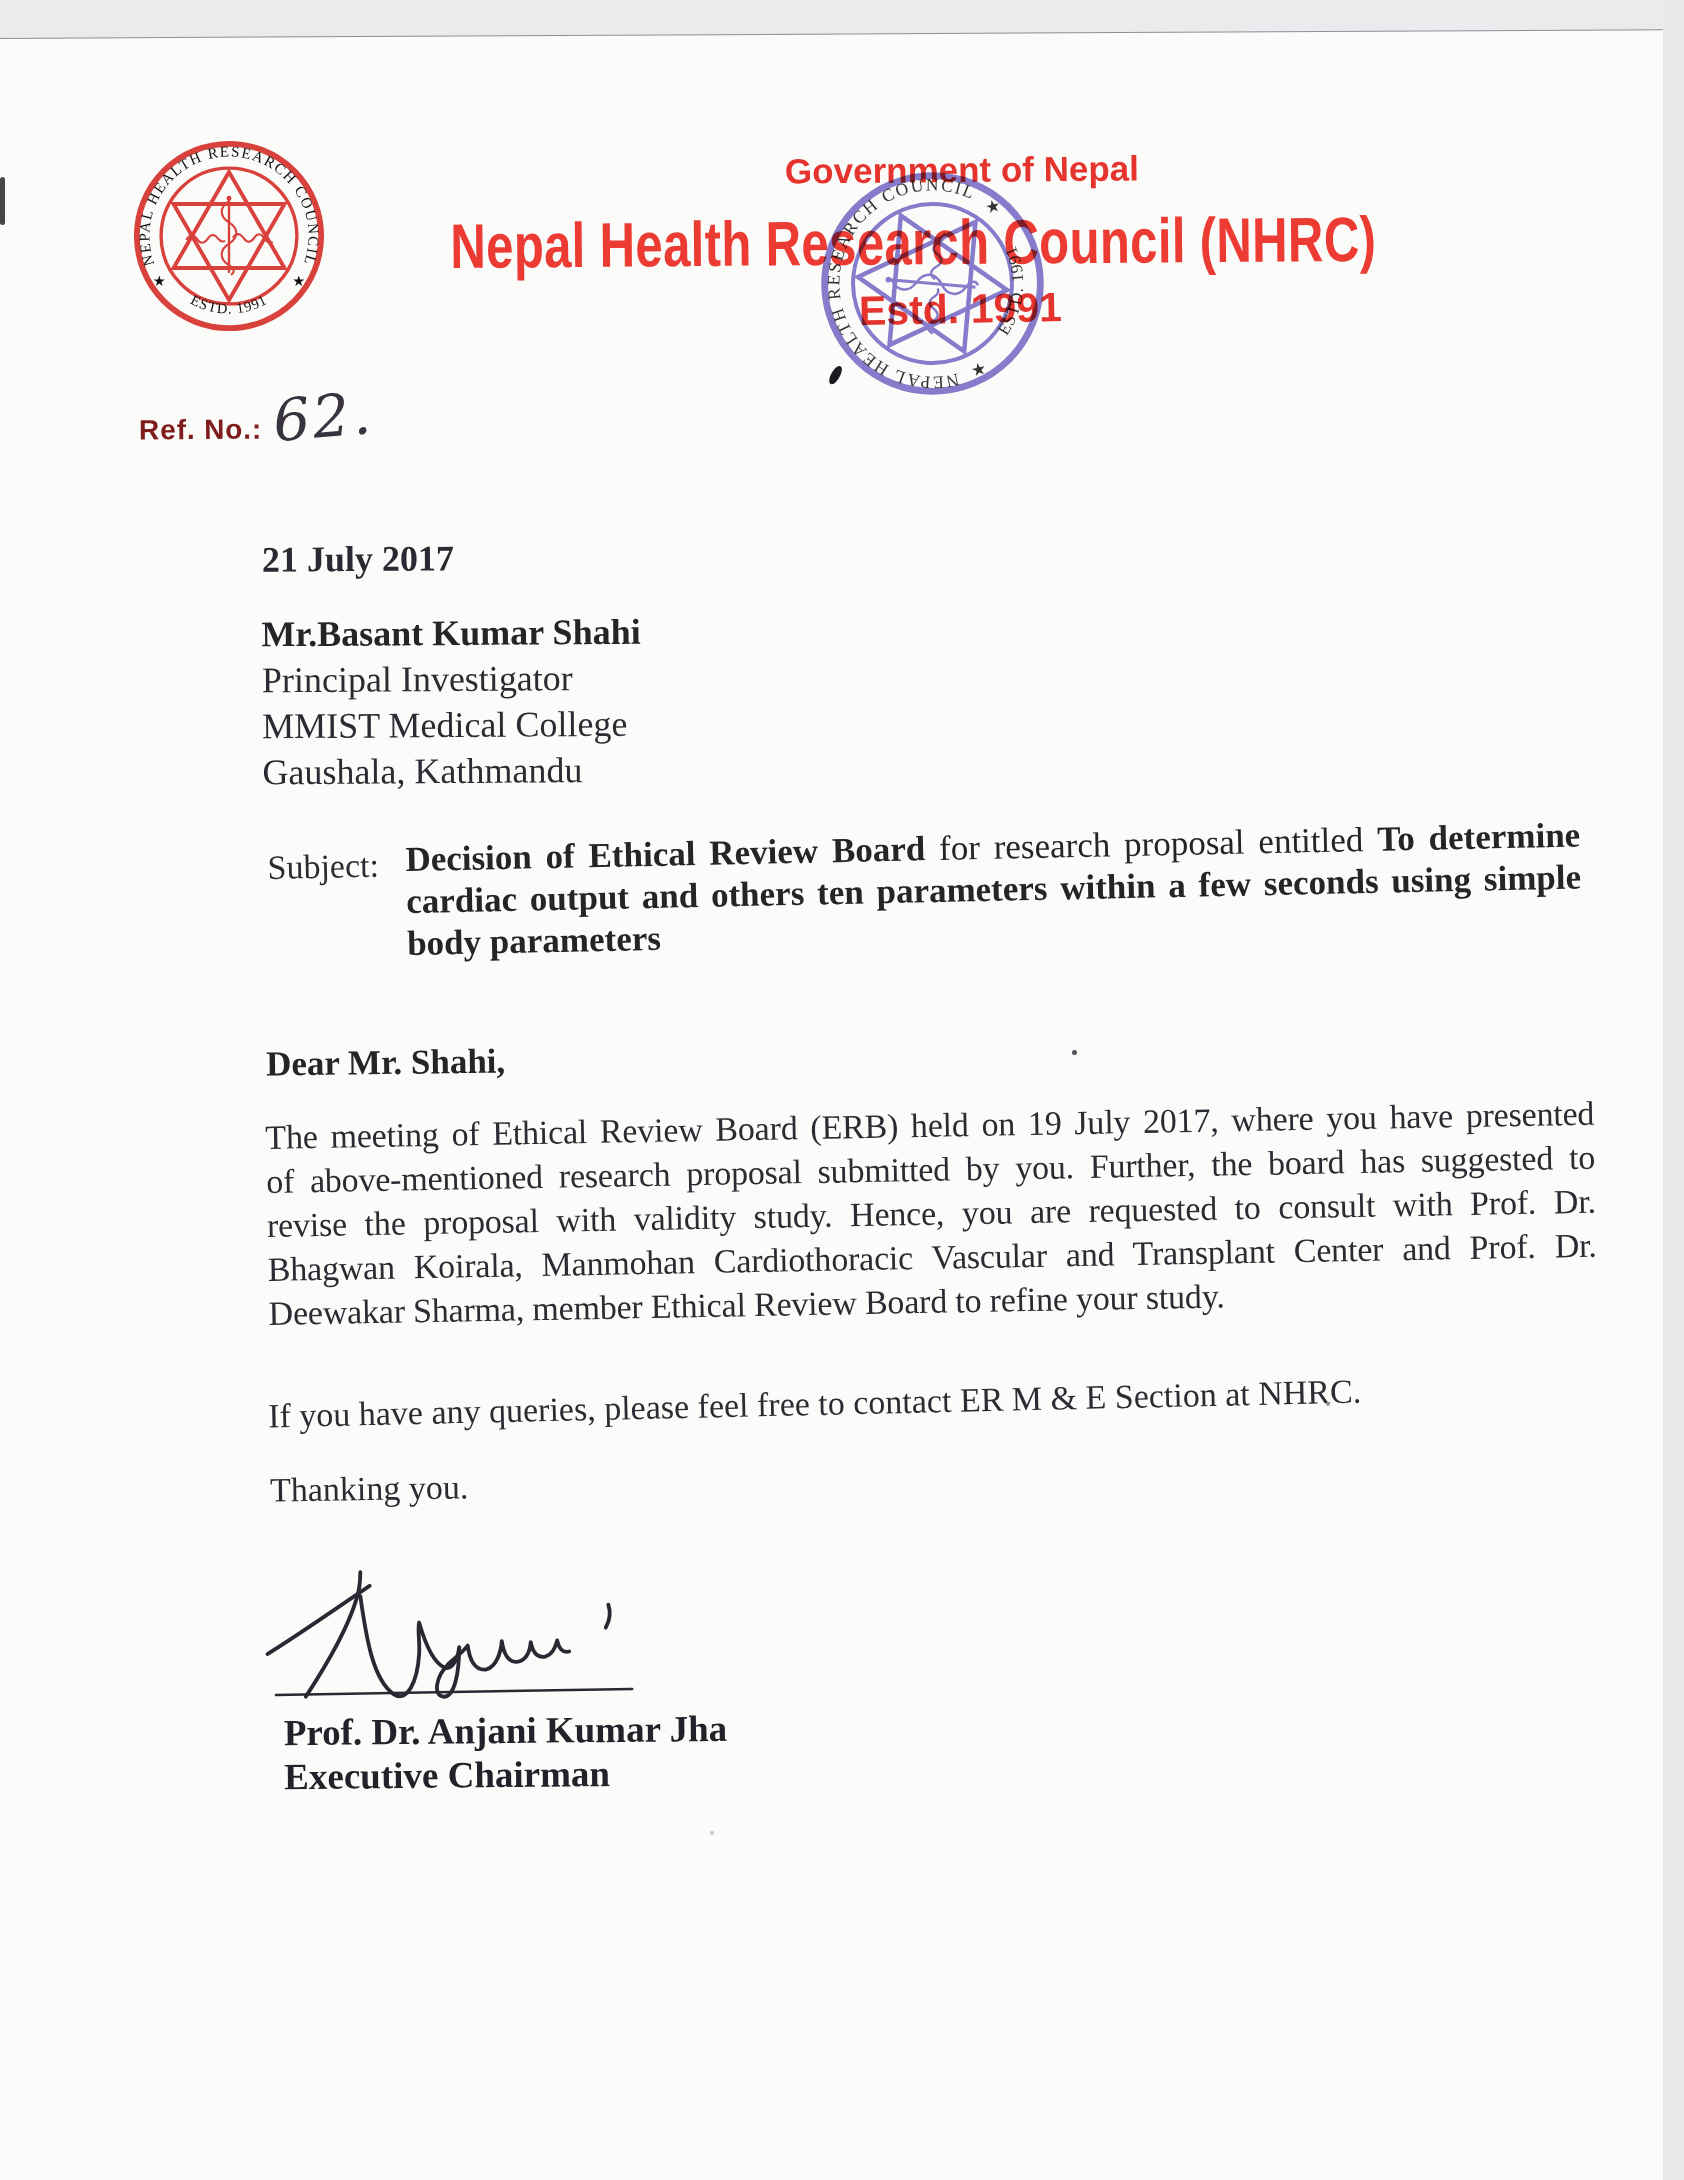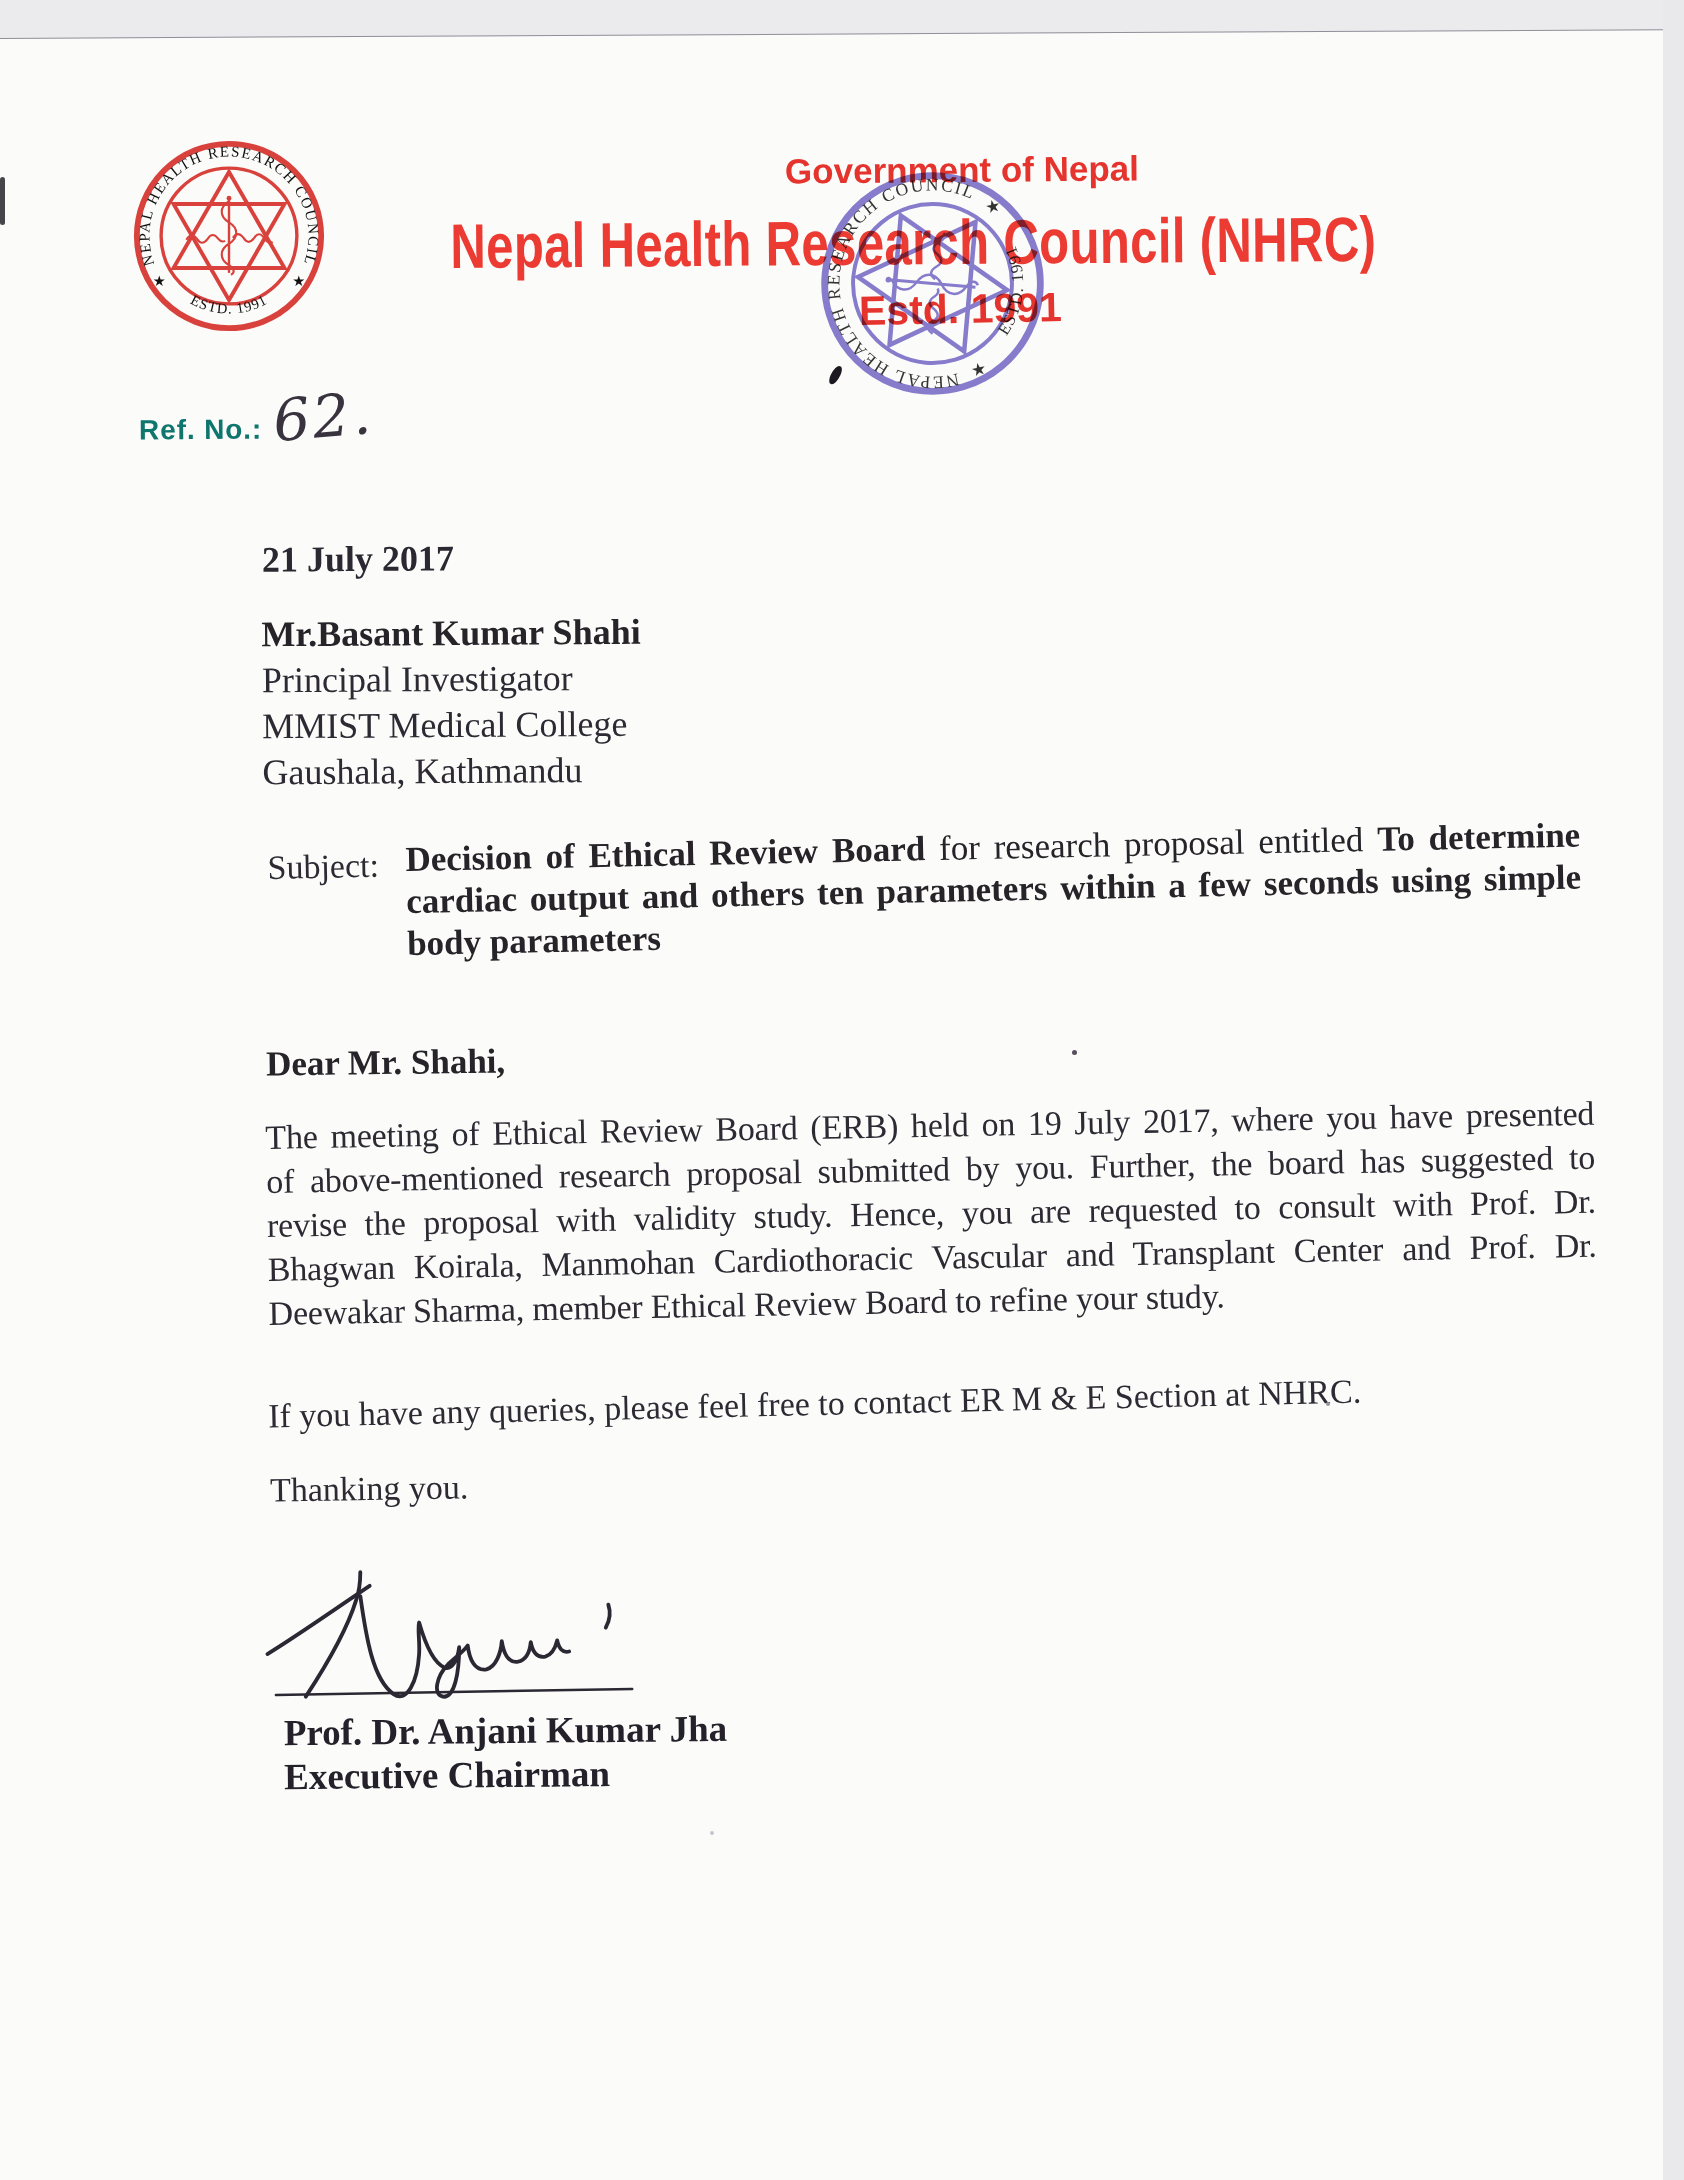--- a/index.html
+++ b/index.html
@@ -43,21 +43,21 @@
 
   
   .red-head{position:absolute; font-family:"Liberation Sans",sans-serif; font-weight:bold; white-space:nowrap;}
   .gov-line{left:785px; top:150px; font-size:35px; color:#e5342e; transform:rotate(-0.5deg);}
   .council-line{
     left:450px; top:210px; font-size:63px; color:#ec3b33;
     transform:rotate(-0.45deg) scaleX(0.78); transform-origin:left top; letter-spacing:0.4px;
   }
   .estd-line{left:859px; top:286px; font-size:41px; color:#e5342e; transform:rotate(-1.1deg);}
   .ref-label{
-    position:absolute; left:139px; top:414px; font-size:28px; color:#0f766e;
+    position:absolute; left:139px; top:414px; font-size:28px; color:#7f1d1d;
     font-family:"Liberation Sans",sans-serif; font-weight:bold; letter-spacing:0.9px;
     transform:rotate(-0.4deg);
   }
   .ref-number{
     position:absolute; left:273px; top:383px; font-size:58px; color:#39333f;
     font-family:"DejaVu Serif",serif; font-style:italic; letter-spacing:2.6px;
     transform:rotate(-5deg);
   }
 
   

